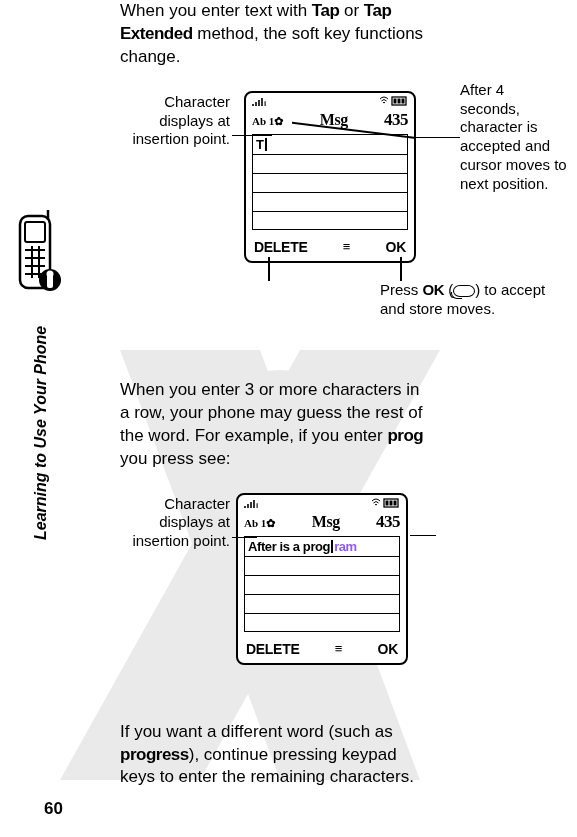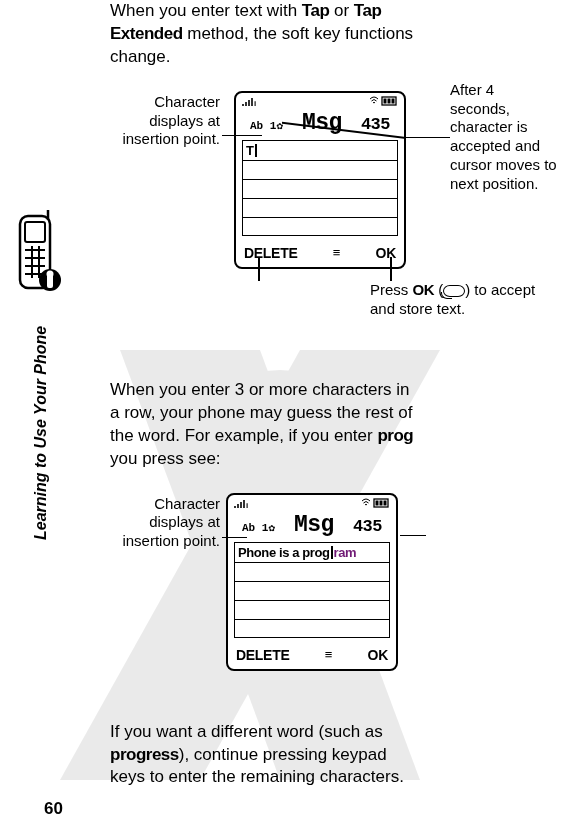--- a/index.html
+++ b/index.html
@@ -12,21 +12,21 @@
     color: #000;
   }
   .watermark {
     position: absolute;
     left: 0; top: 0; width: 577px; height: 837px;
     pointer-events: none;
     z-index: 0;
   }
   .page {
     position: absolute;
-    left: 6px; top: 0;
+    left: 16px; top: 0;
     width: 457px;
     padding: 0 42px 0 104px;
     z-index: 2;
   }
   .side-label {
     position: absolute;
     left: 32px;
     top: 540px;
     transform: rotate(-90deg);
     transform-origin: left top;
@@ -77,25 +77,25 @@
     display: flex;
     justify-content: space-between;
     align-items: center;
     padding: 3px 6px 0 6px;
     font-size: 10px;
   }
   .screen-title {
     display: flex;
     justify-content: space-between;
     align-items: baseline;
-    padding: 2px 14px;
-    font-family: Liberation Mono, monospace;
+    padding: 2px 6px;
+    font-family: Liberation Serif, serif;
   }
   .screen-title .mode { font-size: 11px; font-weight: bold;}
-  .screen-title .msg { font-size: 23px; font-weight: 900; letter-spacing: -0.5px;}
+  .screen-title .msg { font-size: 16px; font-weight: 900; letter-spacing: -0.5px;}
   .screen-title .count { font-size: 17px; font-weight: 900; letter-spacing: -0.5px;}
   .screen-body {
     margin: 2px 6px 6px 6px;
     border: 1.5px solid #000;
     height: 96px;
     background: #fff;
     position: relative;
   }
   .screen-line {
     position: absolute;
@@ -104,21 +104,21 @@
   }
   .screen-text {
     position: absolute;
     top: 2px; left: 3px;
     font-size: 13px;
     font-weight: 900;
     font-family: Arial, sans-serif;
     letter-spacing: -0.4px;
     white-space: nowrap;
   }
-  .screen-text .sugg { color: #701a75; font-weight: 900;}
+  .screen-text .sugg { color: #8b5cf6; font-weight: 900;}
   .cursor-bar {
     display: inline-block;
     width: 2px; height: 13px;
     background: #000;
     vertical-align: -2px;
     margin: 0 1px;
   }
   .screen-soft {
     display: flex;
     justify-content: space-between;
@@ -277,21 +277,21 @@
         <span>DELETE</span>
         <span class="menu-icon">≡</span>
         <span>OK</span>
       </div>
     </div>
 
     <div class="callout-line" style="left:148px; top:176px; width:1.5px; height:24px;"></div>
 
     <div class="callout-line" style="left:280px; top:176px; width:1.5px; height:24px;"></div>
     <div class="callout" style="left:260px; top:200px; width:170px;">
-      <span>Press </span><span class="bold cond">OK</span><span> (</span><span class="softkey-icon right"></span><span>) to accept and store text.</span>
+      <span>Press </span><span class="bold cond">OK</span><span> (</span><span class="softkey-icon right"></span><span>) to accept and store moves.</span>
     </div>
   </div>
 
   <p class="para">
     <span>When you enter 3 or more characters in a row, your phone may guess the rest of the word. For example, if you enter </span><span class="bold cond">prog</span><span> you press see:</span>
   </p>
 
   <div class="figure-wrap fig2">
     <div class="callout right" style="left:-10px; top:12px; width:120px;">Character displays at insertion point.</div>
     <div class="callout-line" style="left:112px; top:54px; width:25px; height:1.5px;"></div>
@@ -312,21 +312,21 @@
               <rect x="23.5" y="2.5" width="3" height="5" fill="#000"></rect>
             </svg></span>
       </div>
       <div class="screen-title">
         <span class="mode"><span>Ab 1</span>✿</span>
         <span class="msg">Msg</span>
         <span class="count">435</span>
       </div>
       <div class="screen-body">
         <div class="screen-text">
-          <span>Phone is a prog</span><span class="cursor-bar"></span><span class="sugg">ram</span>
+          <span>After is a prog</span><span class="cursor-bar"></span><span class="sugg">ram</span>
         </div>
         <div class="screen-line" style="top:19px;"></div>
         <div class="screen-line" style="top:38px;"></div>
         <div class="screen-line" style="top:57px;"></div>
         <div class="screen-line" style="top:76px;"></div>
       </div>
       <div class="screen-soft">
         <span>DELETE</span>
         <span class="menu-icon">≡</span>
         <span>OK</span>

